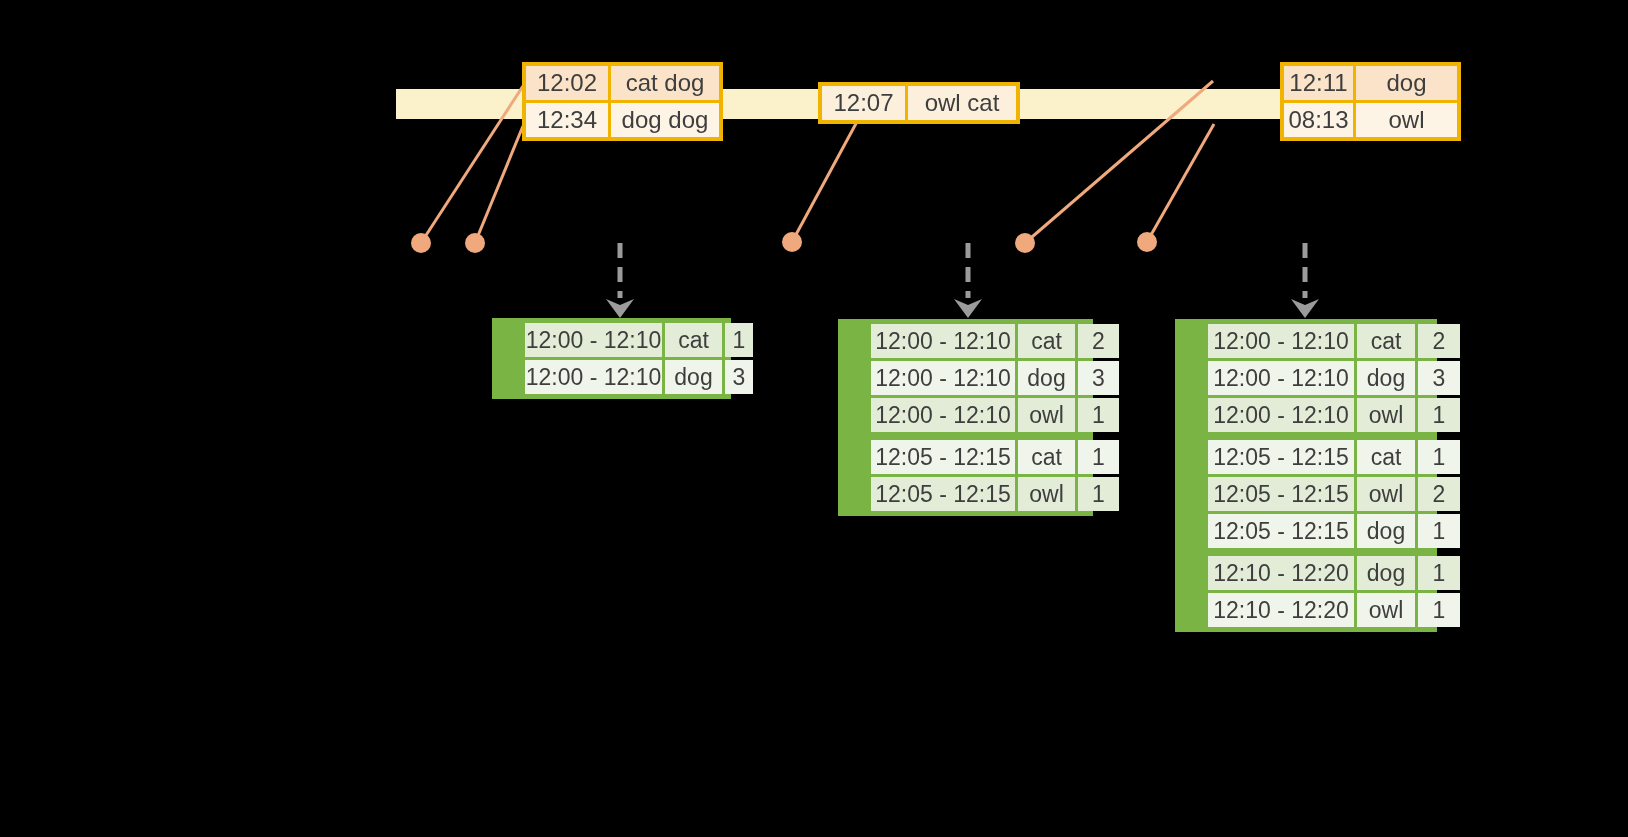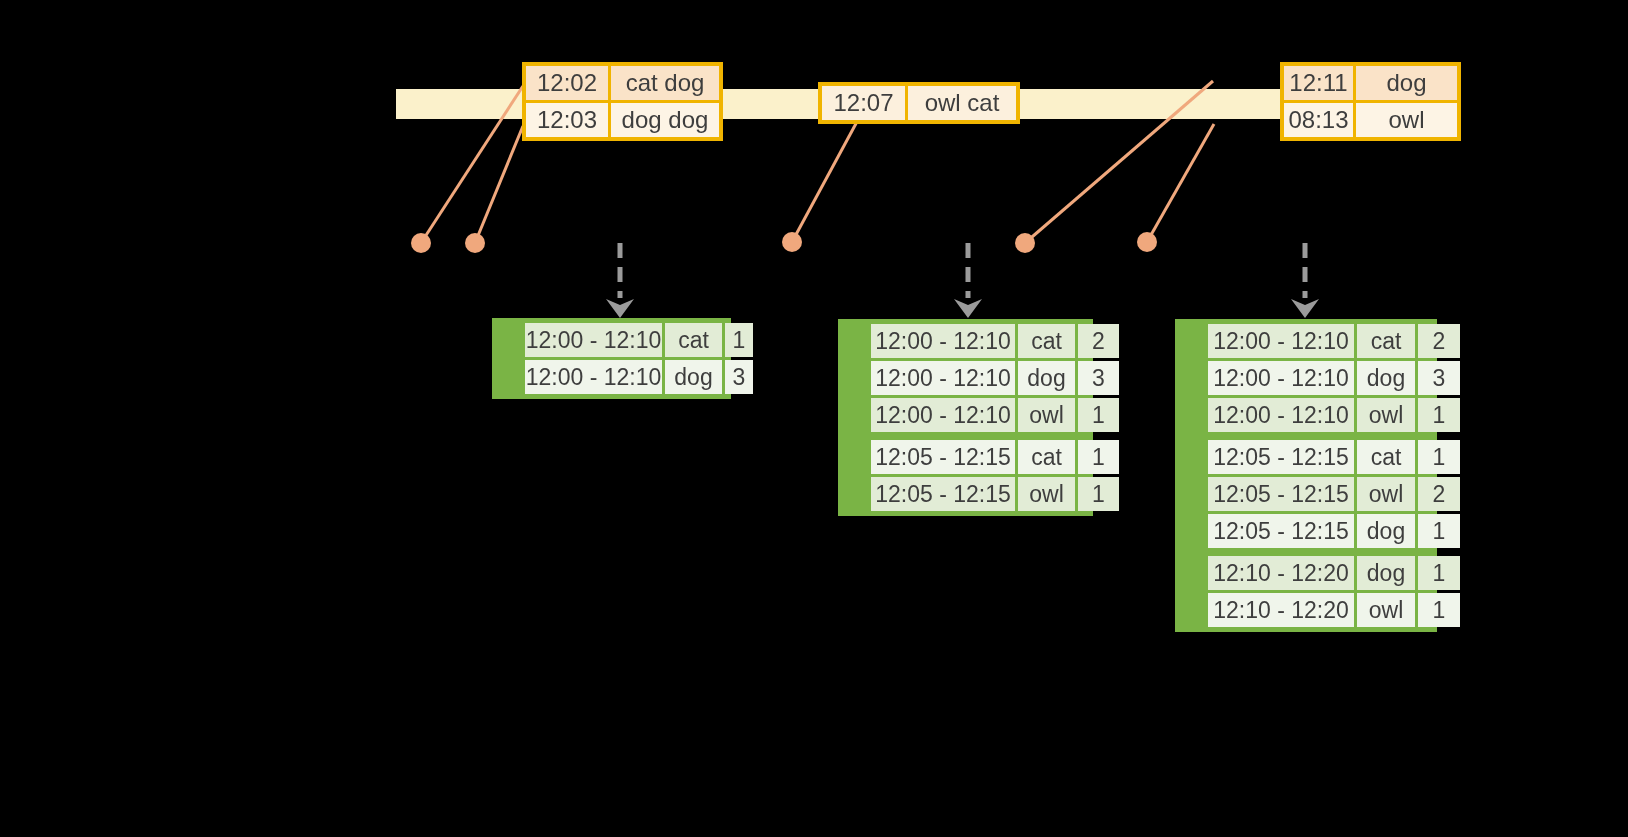--- a/index.html
+++ b/index.html
@@ -104,21 +104,21 @@
       <path class="chev" d="M1291,299 L1305,318 L1319,299 L1305,305 Z"></path>
     </g>
   </svg>
 
   <div class="event-table et1" style="left:522px;top:62px;width:201px;">
       <div class="trow">
         <div class="cell c-time">12:02</div>
         <div class="cell c-words">cat dog</div>
       </div>
       <div class="trow">
-        <div class="cell c-time">12:03</div>
+        <div class="cell c-time">12:34</div>
         <div class="cell c-words">dog dog</div>
       </div>
     </div>
 
   <div class="event-table et2 single" style="left:818px;top:82px;width:202px;">
       <div class="trow">
         <div class="cell c-time">12:07</div>
         <div class="cell c-words">owl cat</div>
       </div>
     </div>

